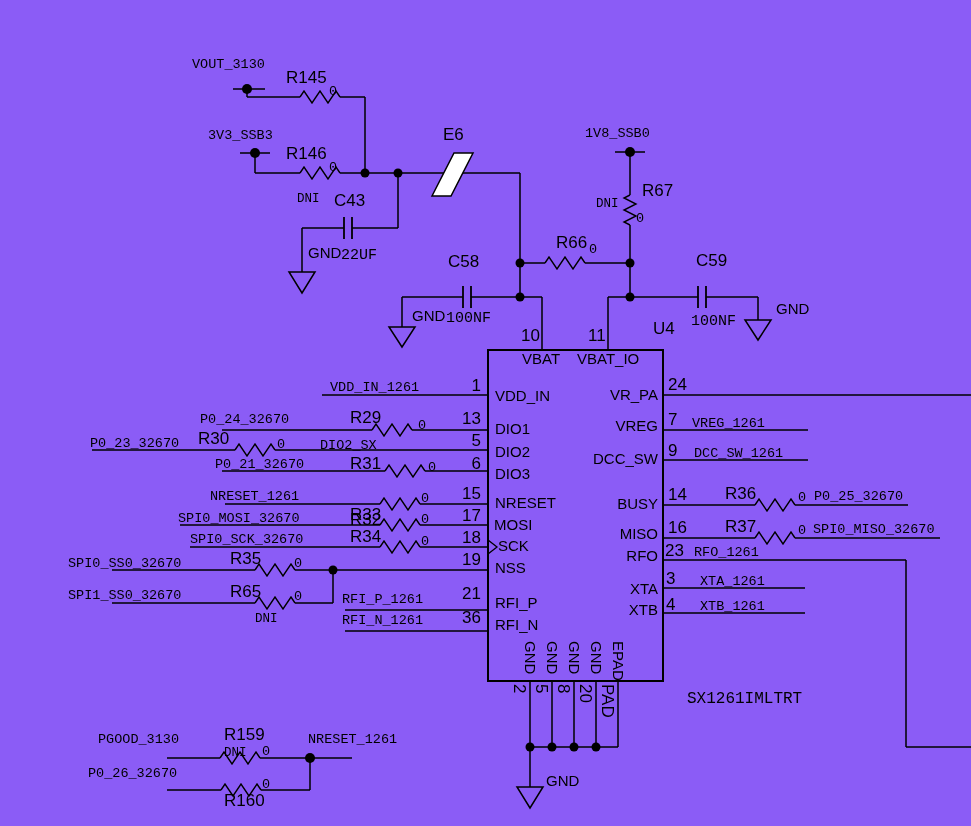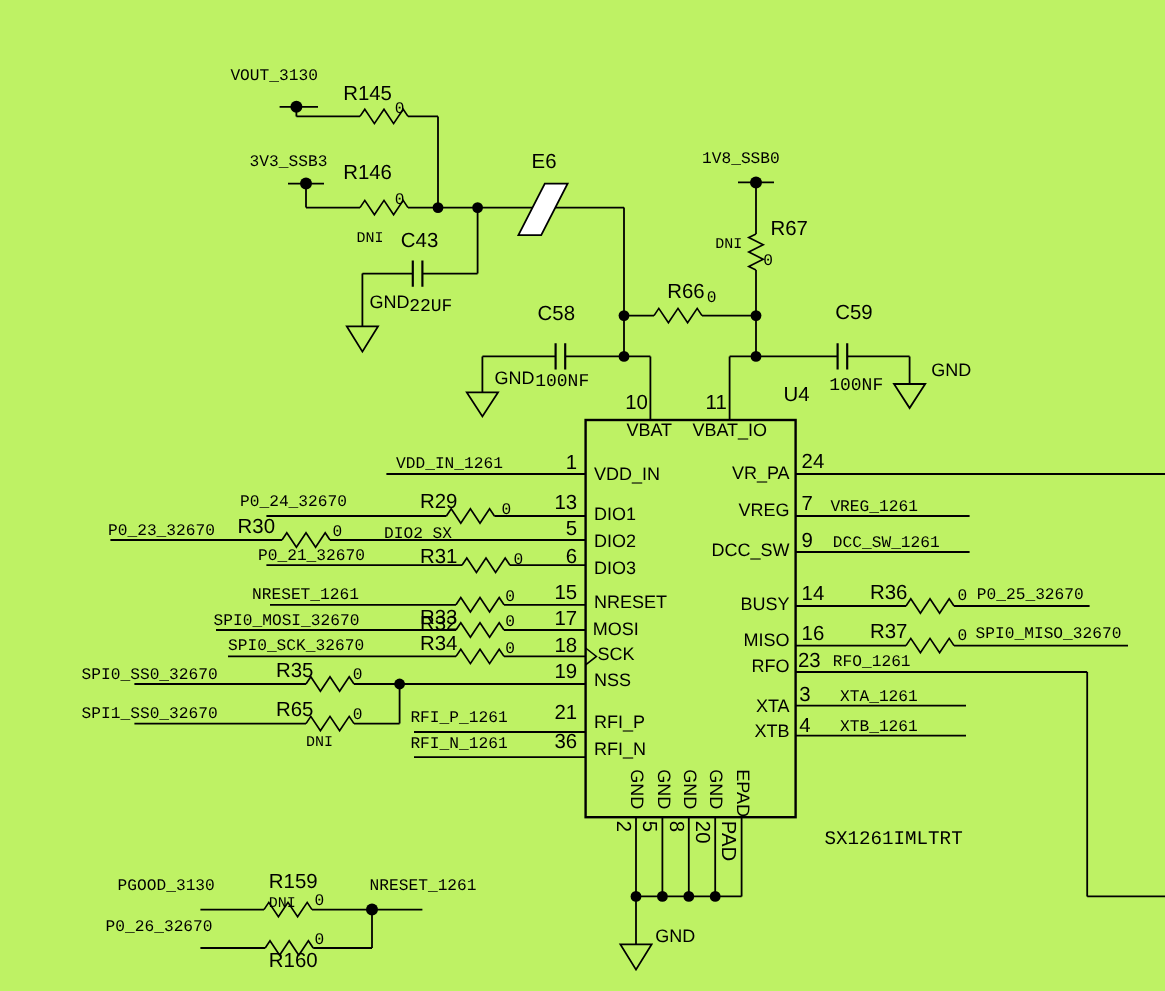--- a/index.html
+++ b/index.html
@@ -1,16 +1,16 @@
 <!DOCTYPE html>
 <html><head>
 <meta charset="utf-8">
 <style>
   html,body{margin:0;padding:0;background:#fff}
-  #sch{position:relative;width:971px;height:826px;background:#bef264;overflow:hidden}
+  #sch{position:relative;width:971px;height:826px;background:#8b5cf6;overflow:hidden}
   #gfx{position:absolute;left:0;top:0}
   .s{position:absolute;white-space:pre;color:#000}
   .n{font:13.5px "Liberation Mono",monospace}
   .v{font:13.5px "Liberation Mono",monospace}
   .d{font:12.5px "Liberation Mono",monospace}
   .cv{font:15px "Liberation Mono",monospace}
   .pt{font:16px "Liberation Mono",monospace}
   .r{font:17px "Liberation Sans",sans-serif;line-height:18px}
   .g{font:15px "Liberation Sans",sans-serif;line-height:15px}
   .pn{font:17px "Liberation Sans",sans-serif;line-height:17px}
@@ -129,21 +129,21 @@
   <span class="s n" style="left:814px;top:489px">P0_25_32670</span>
   <span class="s n" style="left:813px;top:522px">SPI0_MISO_32670</span>
   <span class="s n" style="left:694px;top:545px">RFO_1261</span>
   <span class="s n" style="left:700px;top:574px">XTA_1261</span>
   <span class="s n" style="left:700px;top:599px">XTB_1261</span>
   <span class="s n" style="left:98px;top:732px">PGOOD_3130</span>
   <span class="s n" style="left:308px;top:732px">NRESET_1261</span>
   <span class="s n" style="left:88px;top:766px">P0_26_32670</span>
 
   <span class="s r" style="left:286px;top:69px">R145</span>
-  <span class="s r" style="left:286px;top:135px">R146</span>
+  <span class="s r" style="left:286px;top:145px">R146</span>
   <span class="s r" style="left:334px;top:192px">C43</span>
   <span class="s r" style="left:443px;top:126px">E6</span>
   <span class="s r" style="left:642px;top:182px">R67</span>
   <span class="s r" style="left:556px;top:234px">R66</span>
   <span class="s r" style="left:448px;top:253px">C58</span>
   <span class="s r" style="left:696px;top:252px">C59</span>
   <span class="s r" style="left:653px;top:320px">U4</span>
   <span class="s r" style="left:350px;top:409px">R29</span>
   <span class="s r" style="left:198px;top:430px">R30</span>
   <span class="s r" style="left:350px;top:455px">R31</span>

